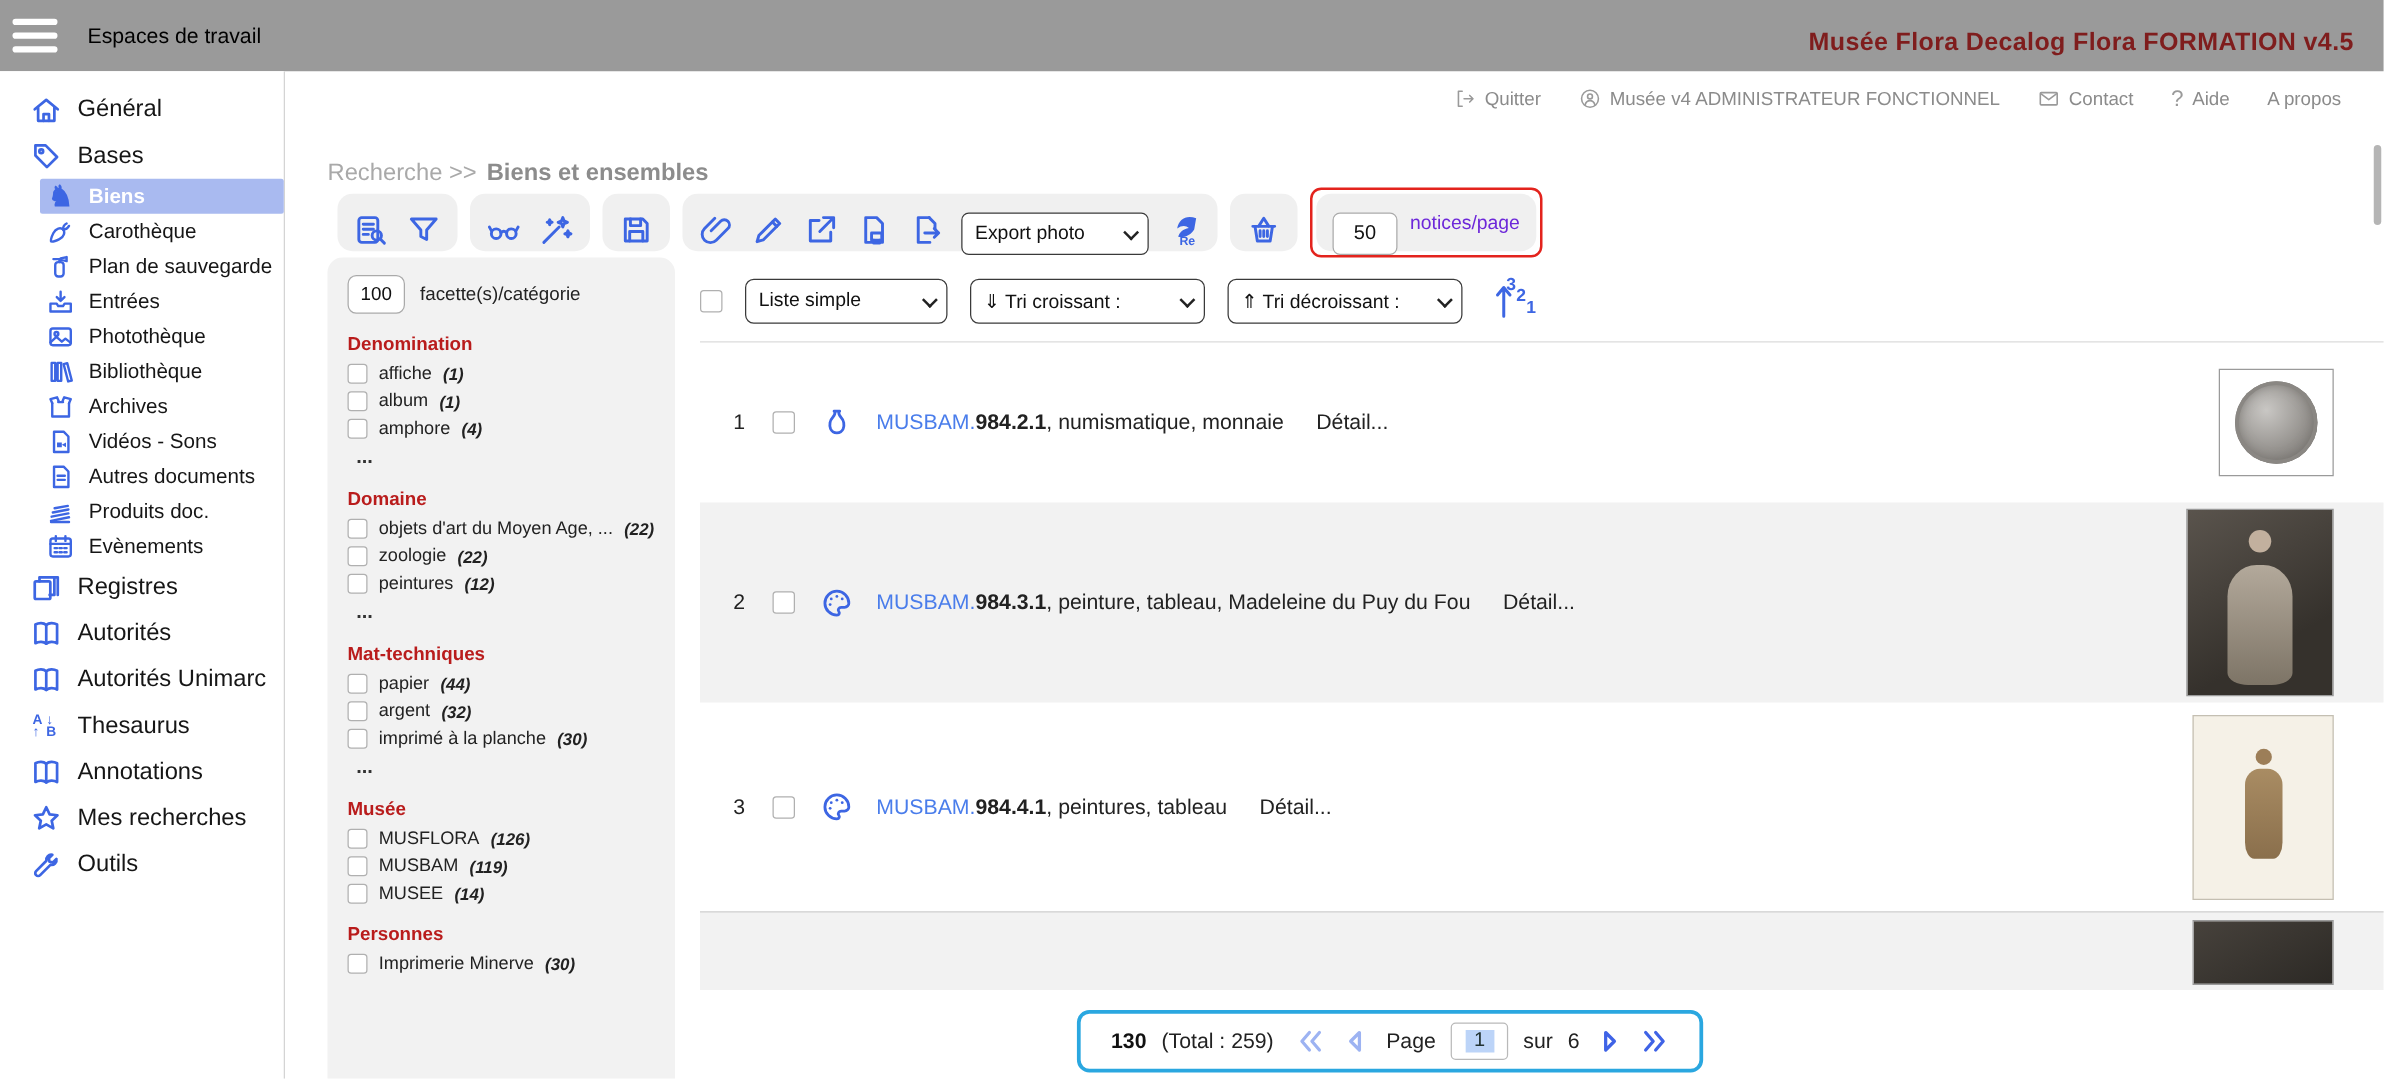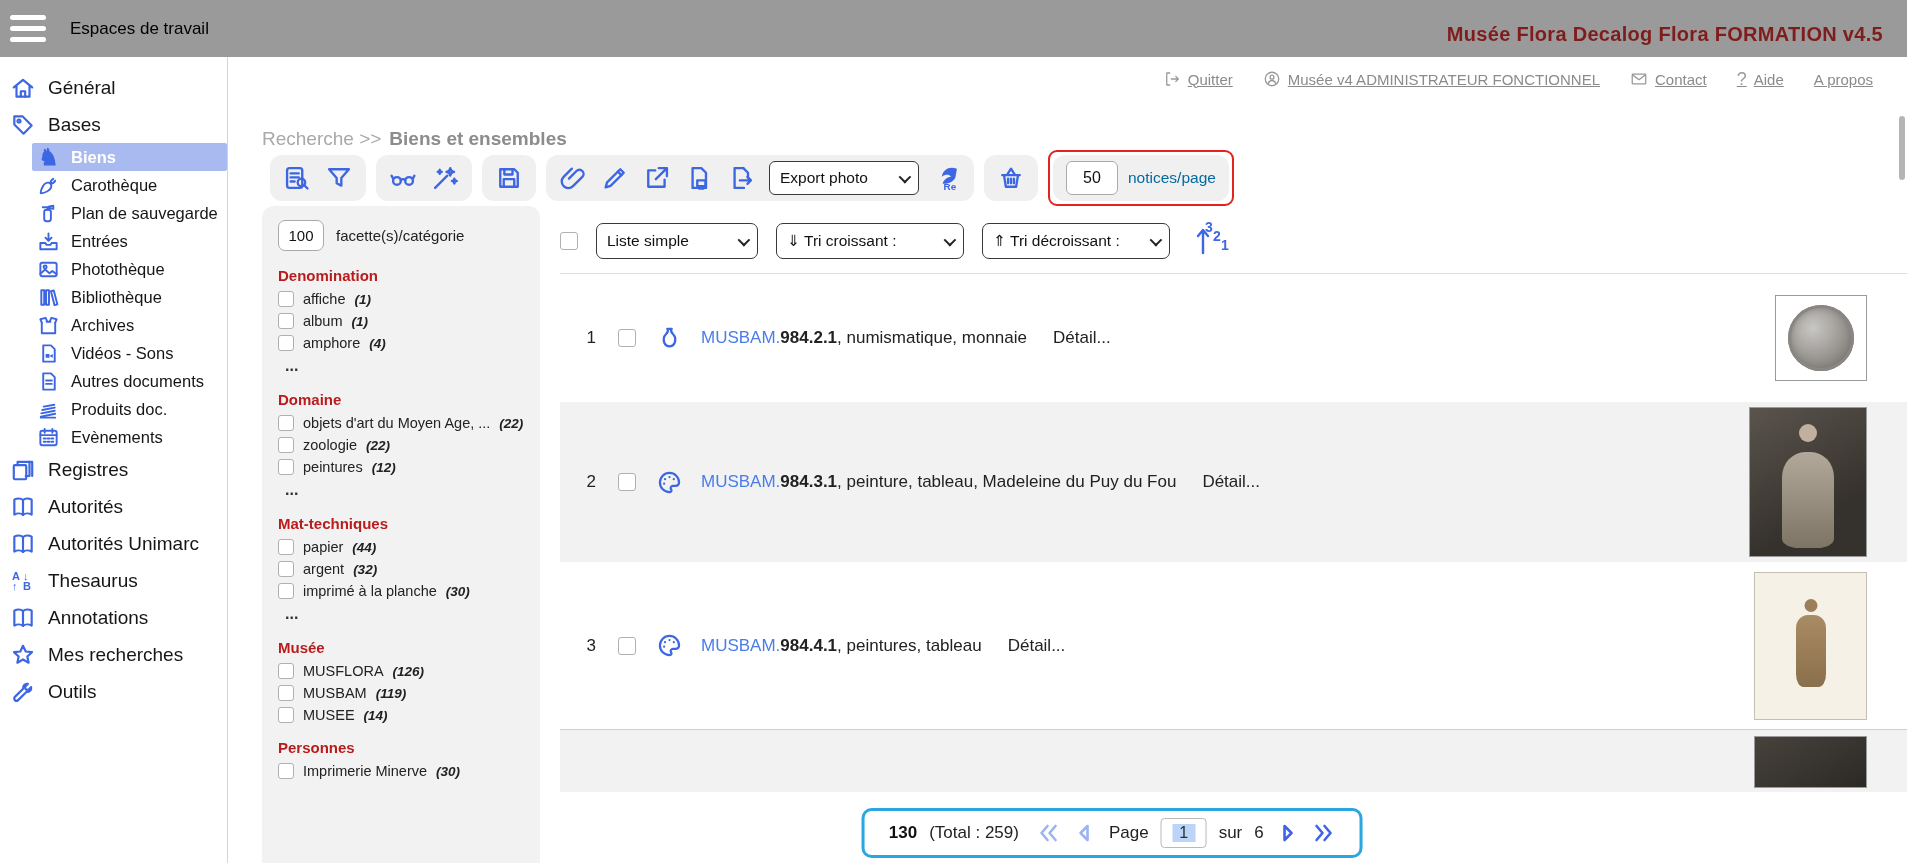--- a/index.html
+++ b/index.html
@@ -14,51 +14,51 @@
   .hdr{height:57px;background:#9a9a9a;display:flex;align-items:center;padding:0 24px 0 10px;}
   .hamb{width:36px;height:27px;display:flex;flex-direction:column;justify-content:space-between;cursor:pointer;}
   .hamb i{display:block;height:5px;background:#fff;border-radius:2.5px;}
   .hdr-ws{color:#000000;font-size:17px;margin-left:24px;}
   .hdr-title{margin-left:auto;color:#7f1d1d;font-size:20px;font-weight:700;letter-spacing:.3px;margin-top:12px;}
 
   .shell{display:flex;height:806px;}
 
   
   .sidebar{width:228px;flex-shrink:0;background:#fff;border-right:1px solid #d4d4d4;padding-top:12px;}
-  .sitem{display:flex;align-items:center;height:37px;padding-left:10px;gap:12px;font-size:19px;color:#161616;cursor:pointer;}
+  .sitem{display:flex;align-items:center;height:37px;padding-left:24px;gap:12px;font-size:19px;color:#161616;cursor:pointer;}
   .ssub{display:flex;align-items:center;height:28px;margin-left:32px;padding-left:5px;gap:11px;font-size:16.5px;color:#161616;cursor:pointer;}
   .ssub.sel{background:#a9baf0;border-radius:2px;color:#fff;font-weight:600;}
   .nico{width:26px;height:26px;flex-shrink:0;display:flex;align-items:center;justify-content:center;color:var(--blue);}
   .ssub .nico{width:23px;height:23px;}
   .nico svg{width:100%;height:100%;stroke:currentColor;fill:none;stroke-width:2;stroke-linecap:round;stroke-linejoin:round;}
   .glyph{font-size:23px;line-height:1;color:var(--blue);}
   .th-ic{display:grid;grid-template-columns:11px 11px;font-size:11px;font-weight:700;color:var(--blue);line-height:10px;}
 
   
   .main{flex:1;display:flex;flex-direction:column;min-width:0;}
   .userbar{height:44px;display:flex;align-items:center;justify-content:flex-end;gap:30px;padding-right:34px;color:var(--gray-txt);font-size:15px;}
-  .ulink{display:flex;align-items:center;gap:7px;cursor:pointer;text-decoration:underline;}
+  .ulink{display:flex;align-items:center;gap:7px;cursor:pointer;}
   .uico{width:18px;height:18px;display:flex;align-items:center;justify-content:center;color:#9a9a9a;}
   .uico svg{width:100%;height:100%;stroke:currentColor;fill:none;stroke-width:1.7;stroke-linecap:round;stroke-linejoin:round;}
   .qmark{font-size:18px;color:#9a9a9a;}
 
   .crumb{margin:27px 0 0 34px;font-size:19px;color:#a9a9a9;display:flex;gap:8px;}
   .crumb b{color:#8c8c8c;font-weight:700;}
 
   .toolbar{display:flex;align-items:center;gap:10px;margin:4px 0 0 42px;height:48px;}
-  .pill{background:#f0f0f0;border-radius:12px;height:46px;display:flex;align-items:center;gap:14px;padding:15px 13px;}
+  .pill{background:#f0f0f0;border-radius:12px;height:46px;display:flex;gap:14px;padding:15px 13px;}
   .tico{width:28px;height:28px;display:flex;align-items:center;justify-content:center;color:var(--blue);cursor:pointer;flex-shrink:0;}
   .tico svg{width:100%;height:100%;stroke:currentColor;fill:none;stroke-width:2;stroke-linecap:round;stroke-linejoin:round;}
   .sel-box{background:#fff;border:1.5px solid #3a3a3a;border-radius:6px;height:34px;display:flex;align-items:center;padding:0 10px;font-size:15.5px;color:#111;cursor:pointer;gap:12px;}
   .sel-box::after{content:"";width:7px;height:7px;border-right:2px solid #222;border-bottom:2px solid #222;transform:rotate(45deg) translateY(-2px);margin-left:auto;}
   .exp-sel{width:150px;}
   .redwrap{border:2.5px solid var(--red);border-radius:9px;padding:3px;}
   .redwrap .pill{gap:10px;}
   .num-in{width:52px;height:34px;border:1.5px solid #aaa;border-radius:6px;text-align:center;font-size:16px;font-family:inherit;background:#fff;color:#111;}
-  .perpage{color:#0369a1;font-size:15.5px;}
+  .perpage{color:#6d28d9;font-size:15.5px;}
 
   .content{display:flex;gap:20px;padding-left:34px;margin-top:4px;flex:1;min-height:0;}
 
   
   .facets{width:278px;flex-shrink:0;background:var(--panel);border-radius:12px 12px 0 0;padding:14px 16px;overflow:hidden;}
   .f-head{display:flex;align-items:center;gap:12px;}
   .f-in{width:46px;height:31px;border:1.5px solid #aaa;border-radius:7px;text-align:center;font-size:15px;font-family:inherit;background:#fff;color:#111;}
   .f-hlabel{font-size:15px;color:#222;}
   .f-title{font-weight:700;font-size:15px;margin:16px 0 7px;color:#b91c1c;}
   .facet-item{display:flex;align-items:center;gap:9px;margin:6px 0;cursor:pointer;}

